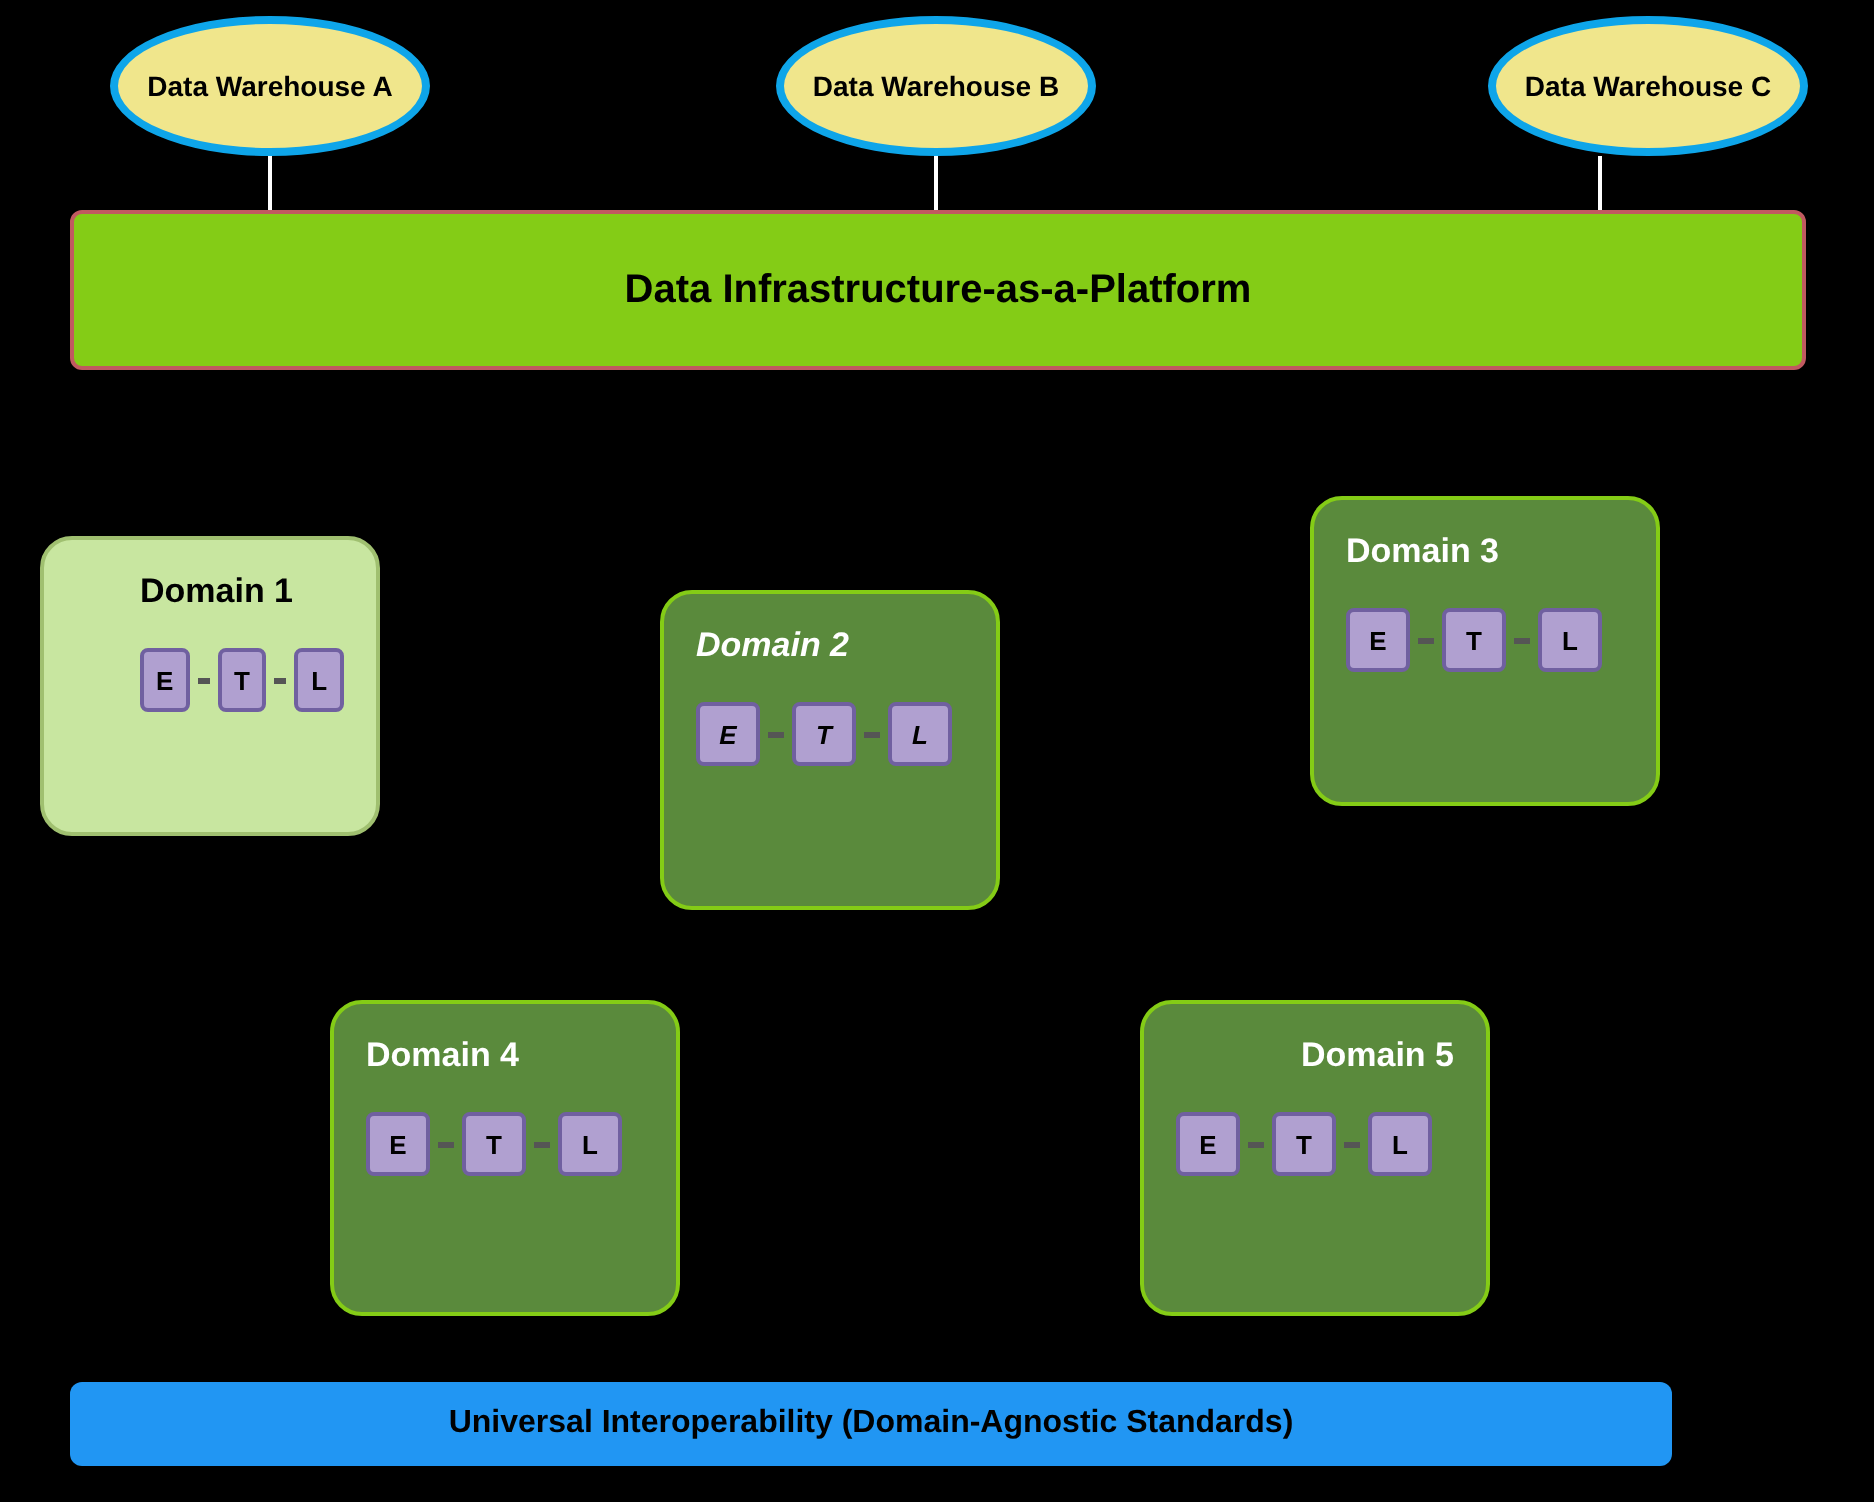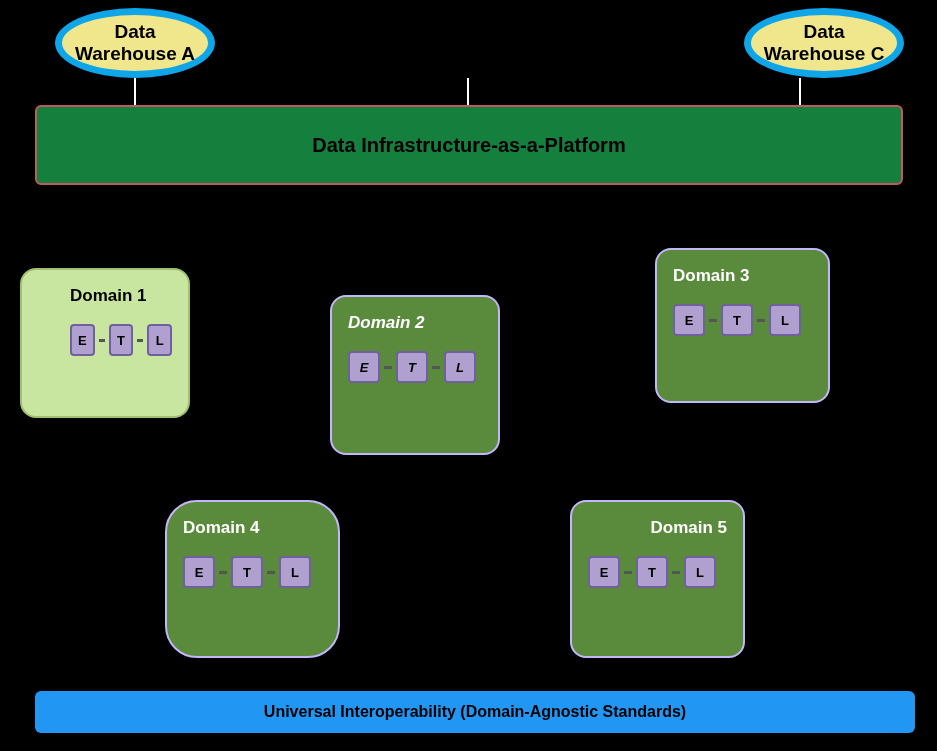--- a/index.html
+++ b/index.html
@@ -17,28 +17,28 @@
       width: 937px;
       height: 751px;
       position: relative;
       background: #000;
     }
 
     
     .warehouse-ellipse {
       position: absolute;
       background: #f0e68c;
-      border: 7px solid #0ea5e9;
+      border: 4px solid #0ea5e9;
       border-radius: 50%;
       display: flex;
       align-items: center;
       justify-content: center;
       text-align: center;
       font-weight: bold;
-      font-size: 19px;
+      font-size: 14px;
       color: #000;
       width: 160px;
       height: 70px;
     }
 
     #wh-a {
       left: 55px;
       top: 8px;
     }
 
@@ -52,21 +52,21 @@
       top: 8px;
     }
 
     
     .infra-banner {
       position: absolute;
       left: 35px;
       top: 105px;
       width: 868px;
       height: 80px;
-      background: #15803d;
+      background: #84cc16;
       border: 2px solid #c05a60;
       border-radius: 6px;
       display: flex;
       align-items: center;
       justify-content: center;
     }
 
     .infra-banner-text {
       font-size: 20px;
       font-weight: bold;
@@ -81,21 +81,21 @@
     }
 
     .domain-box.light-green {
       background: #c8e6a0;
       border: 2px solid #a0c070;
       padding-left: 48px;
     }
 
     .domain-box.dark-green {
       background: #5a8a3c;
-      border: 2px solid #c4b5fd;
+      border: 2px solid #84cc16;
     }
 
     #domain1 {
       left: 20px;
       top: 268px;
       width: 170px;
       height: 150px;
     }
 
     #domain2 {
@@ -111,21 +111,20 @@
       top: 248px;
       width: 175px;
       height: 155px;
     }
 
     #domain4 {
       left: 165px;
       top: 500px;
       width: 175px;
       height: 158px;
-      border-radius: 32px;
     }
 
     #domain5 {
       left: 570px;
       top: 500px;
       width: 175px;
       height: 158px;
       text-align: right;
     }
 
@@ -165,21 +164,21 @@
       width: 8px;
       height: 3px;
       background: #555;
     }
 
     
     .universal-bar {
       position: absolute;
       left: 35px;
       bottom: 18px;
-      width: 880px;
+      width: 801px;
       height: 42px;
       background: #2196f3;
       border-radius: 6px;
       display: flex;
       align-items: center;
       justify-content: center;
     }
 
     .universal-bar-text {
       font-size: 16px;
@@ -189,20 +188,23 @@
   </style>
 </head>
 <body>
 
 <div class="canvas">
 
   <div class="warehouse-ellipse" id="wh-a">
     <span>Data Warehouse A</span>
   </div>
 
+  <div class="warehouse-ellipse" id="wh-b">
+    <span>Data Warehouse B</span>
+  </div>
 
   <div class="warehouse-ellipse" id="wh-c">
     <span>Data Warehouse C</span>
   </div>
 
   <svg style="position:absolute;left:0;top:0;width:937px;height:751px;pointer-events:none;">
 
     <line x1="135" y1="78" x2="135" y2="105" stroke="white" stroke-width="2"></line>
 
     <line x1="468" y1="78" x2="468" y2="105" stroke="white" stroke-width="2"></line>

